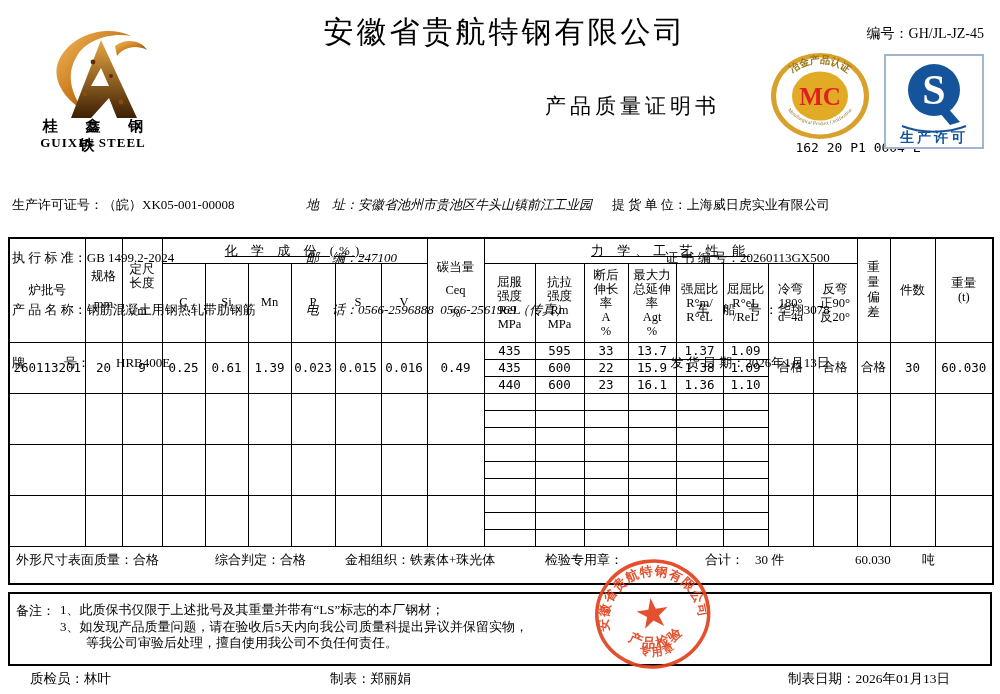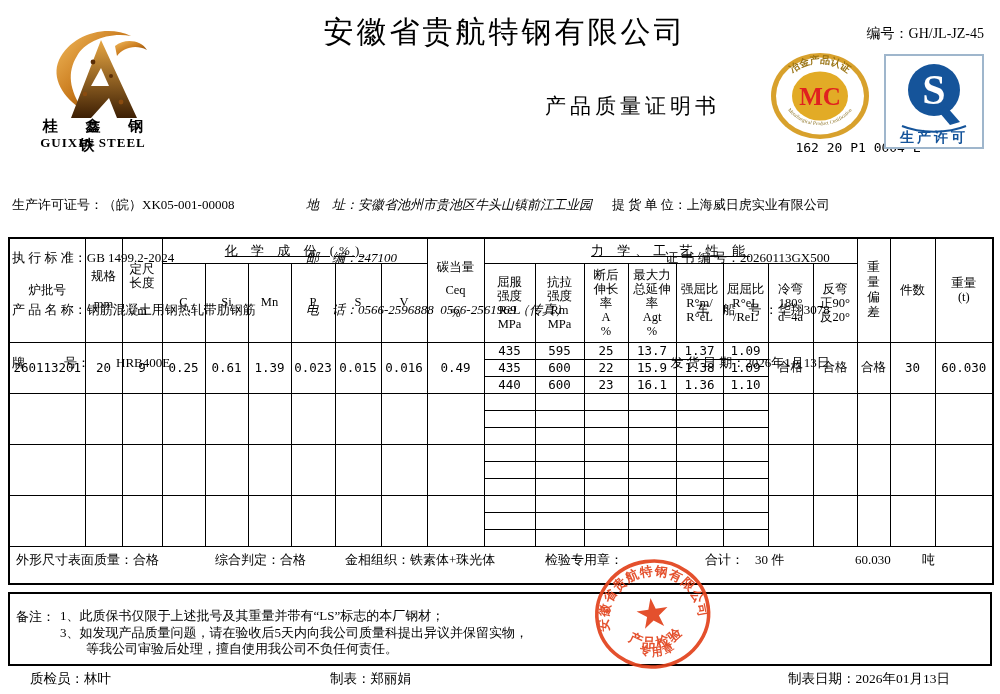--- a/index.html
+++ b/index.html
@@ -31,21 +31,21 @@
   .pre{white-space:pre-line;line-height:14px;}
   .ceq-h{line-height:23px;}
   .wdev-h{line-height:15px;}
   tr.h1{height:25px;} tr.h2{height:79px;} tr.r{height:17px;} tr.sum{height:38px;}
   td.d{font-family:"DejaVu Sans Mono",monospace;font-size:12px;}
   td.cjk{font-size:12px;}
   #sum-cell{position:relative;text-align:left;}
   #sum-cell span{position:absolute;top:0;line-height:25px;font-size:13px;white-space:pre;}
   
   #notes-box{left:8px;top:592px;width:984px;height:74px;border:2px solid #000;box-sizing:border-box;
-             display:flex;padding-top:14px;}
+             display:flex;padding-top:8px;}
   #notes-label{font-size:13px;padding-left:6px;width:44px;flex:none;}
   .note-line{font-size:13px;line-height:16.5px;}
   
   .foot{top:670px;font-size:13.5px;}
   #foot-inspector{left:30px;} #foot-preparer{left:330px;} #foot-date{left:788px;}
   
   #seal{left:591px;top:555px;transform:rotate(-8deg);opacity:.92;}
 </style>
 </head>
 <body>
@@ -221,21 +221,21 @@
       <td rowspan="3" class="d">9</td>
       <td rowspan="3" class="d">0.25</td>
       <td rowspan="3" class="d">0.61</td>
       <td rowspan="3" class="d">1.39</td>
       <td rowspan="3" class="d">0.023</td>
       <td rowspan="3" class="d">0.015</td>
       <td rowspan="3" class="d">0.016</td>
       <td rowspan="3" class="d">0.49</td>
       <td class="d">435</td>
       <td class="d">595</td>
-      <td class="d">25</td>
+      <td class="d">33</td>
       <td class="d">13.7</td>
       <td class="d">1.37</td>
       <td class="d">1.09</td>
       <td rowspan="3" class="cjk">合格</td>
       <td rowspan="3" class="cjk">合格</td>
       <td rowspan="3" class="cjk">合格</td>
       <td rowspan="3" class="d">30</td>
       <td rowspan="3" class="d">60.030</td>
     </tr>
     <tr class="r">

